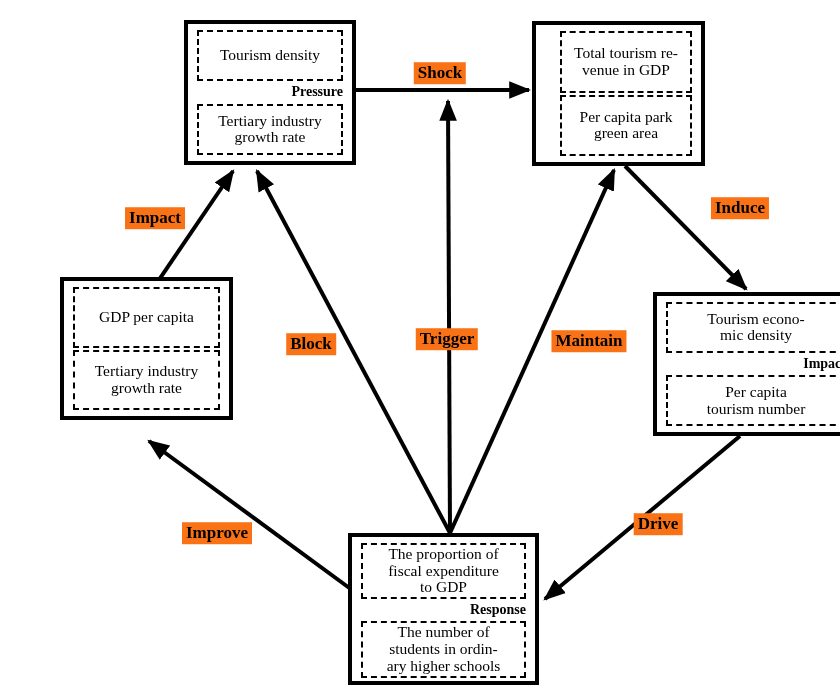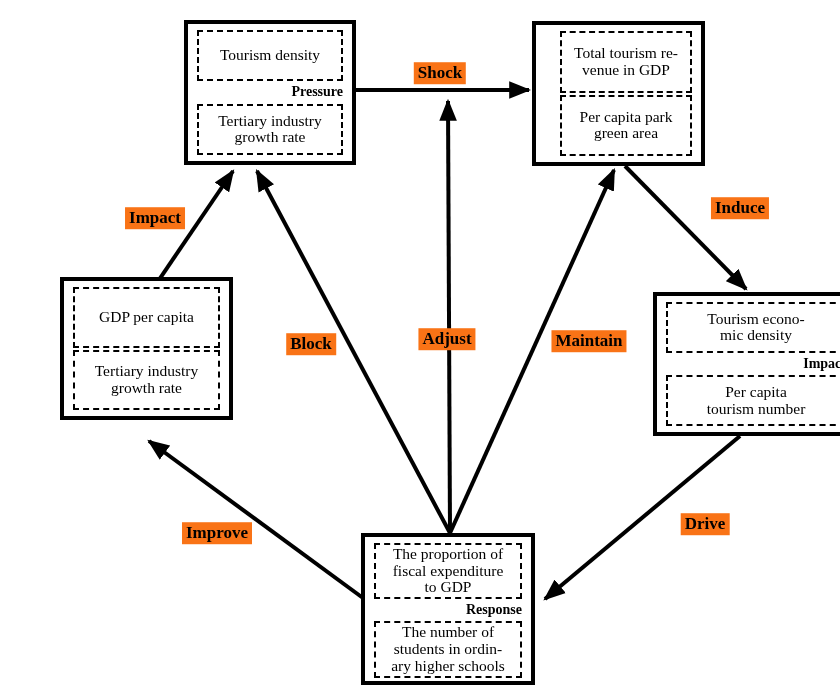--- a/index.html
+++ b/index.html
@@ -126,36 +126,36 @@
       <span class="indicator-text">Tourism econo-
 mic density</span>
     </div>
     <div class="node-title">Impact</div>
     <div class="indicator">
       <span class="indicator-text">Per capita
 tourism number</span>
     </div>
   </div>
 
-  <div class="node" style="left:361px; top:533px; width:174px; height:152px;">
+  <div class="node" style="left:348px; top:533px; width:191px; height:152px;">
     <div class="indicator">
       <span class="indicator-text">The proportion of
 fiscal expenditure
 to GDP</span>
     </div>
     <div class="node-title">Response</div>
     <div class="indicator">
       <span class="indicator-text">The number of
 students in ordin-
 ary higher schools</span>
     </div>
   </div>
 
   <div class="edge-label" style="left:440px; top:73px;">Shock</div>
   <div class="edge-label" style="left:155px; top:218px;">Impact</div>
   <div class="edge-label" style="left:311px; top:344px;">Block</div>
-  <div class="edge-label" style="left:447px; top:339px;">Adjust</div>
+  <div class="edge-label" style="left:447px; top:339px;">Trigger</div>
   <div class="edge-label" style="left:589px; top:341px;text-align:center;">Maintain</div>
   <div class="edge-label" style="left:740px; top:208px;">Induce</div>
   <div class="edge-label" style="left:217px; top:533px;">Improve</div>
-  <div class="edge-label" style="left:705px; top:524px;">Drive</div>
+  <div class="edge-label" style="left:658px; top:524px;">Drive</div>
 
 </div>
 
 </body></html>

